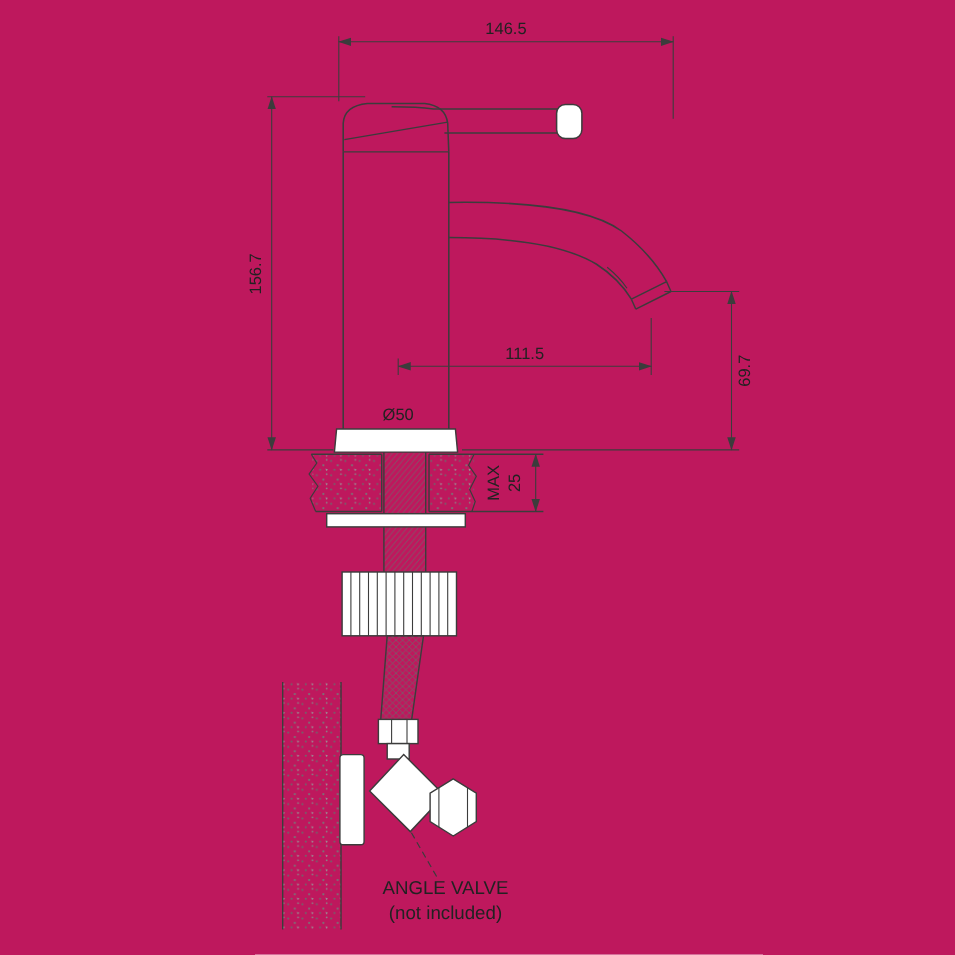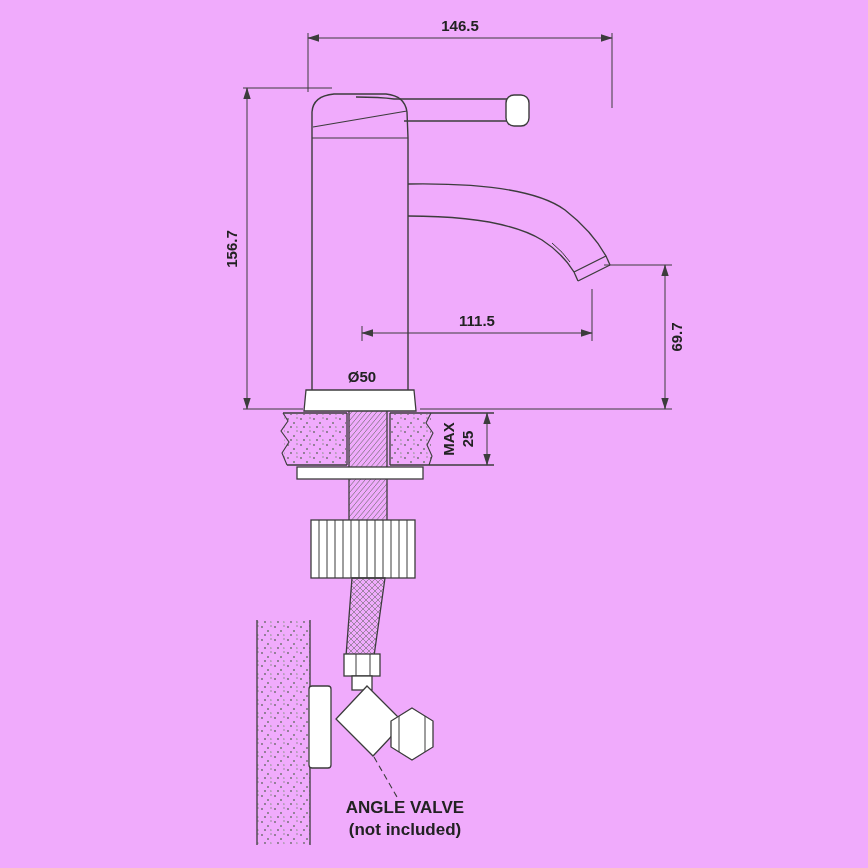--- a/index.html
+++ b/index.html
@@ -1,23 +1,22 @@
 <!DOCTYPE html>
 <html><head>
 <meta charset="utf-8">
 <style>
   html, body { margin: 0; padding: 0; background: #ffffff; }
   .canvas {
     position: relative;
     width: 868px;
     height: 868px;
-    background: #f0abfc;
+    background: #be185d;
     overflow: hidden;
     font-family: "Liberation Sans", sans-serif;
-    font-weight: bold;
   }
   svg { display: block; }
   .dimtxt {
     font-family: "Liberation Sans", sans-serif;
     font-size: 15px;
     fill: #222222;
   }
   .lbltxt {
     font-family: "Liberation Sans", sans-serif;
     font-size: 17px;

